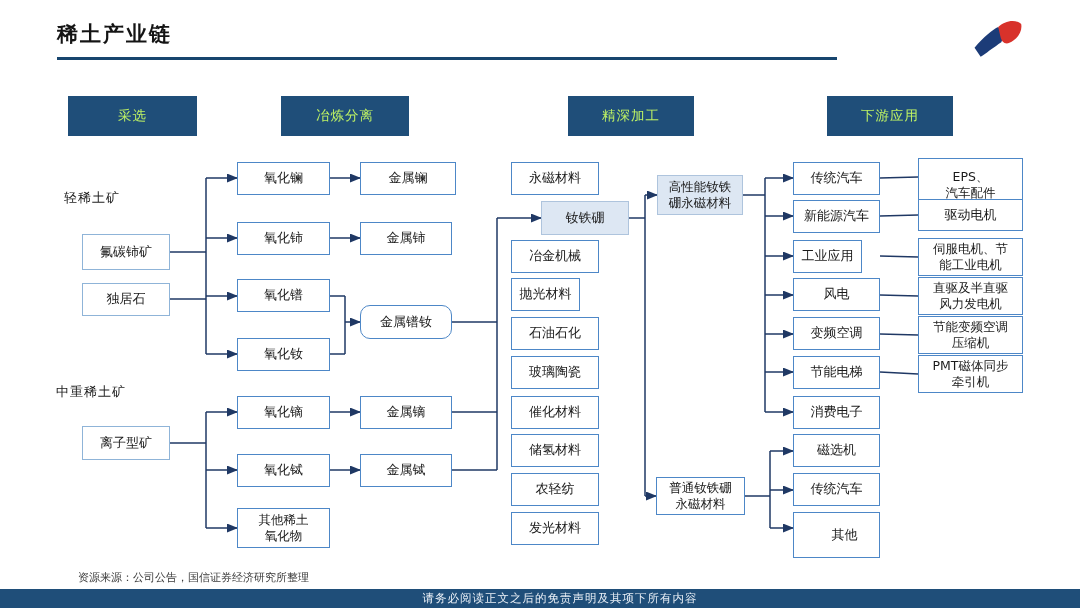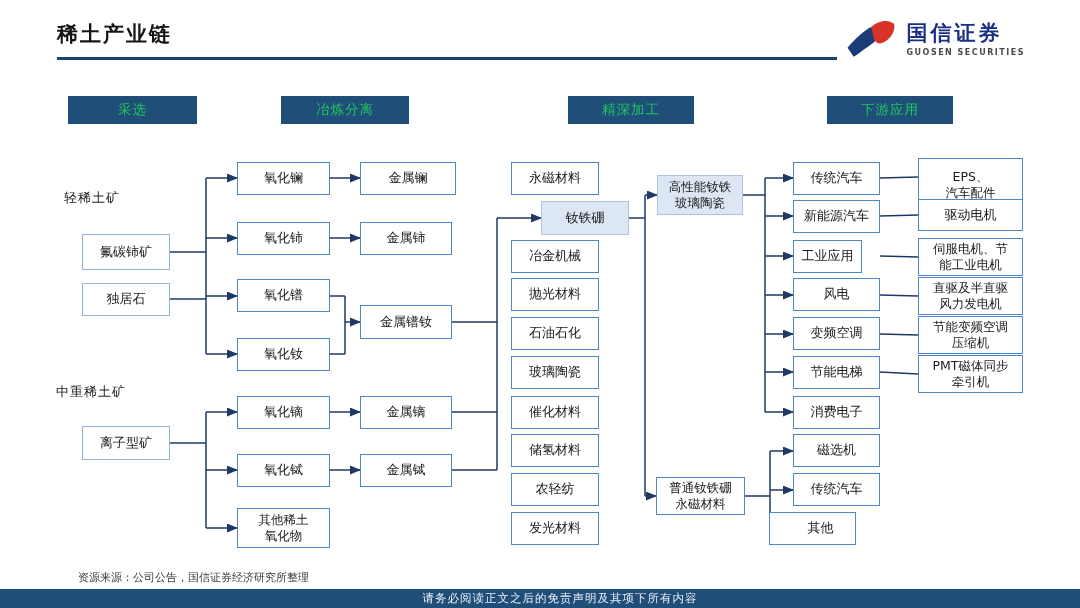--- a/index.html
+++ b/index.html
@@ -16,21 +16,21 @@
     position:absolute;left:57px;top:20px;font-size:21px;font-weight:bold;
     color:#141414;letter-spacing:2px;
   }
   .title-rule{position:absolute;left:57px;top:57px;width:780px;height:3px;background:var(--rule);}
   .logo{position:absolute;top:18px;right:55px;display:flex;align-items:center;gap:9px;}
   .logo-mark .lm-blue{fill:var(--logo-blue);}
   .logo-mark .lm-red{fill:var(--logo-red);}
   .logo-text .cn{font-size:21px;font-weight:bold;color:var(--logo-text);letter-spacing:3px;line-height:1;}
   .logo-text .en{font-size:8px;font-weight:bold;color:#4a4a4a;letter-spacing:1.5px;margin-top:4px;}
   .stage{
-    position:absolute;height:28px;background:var(--stage-bg);color:#22c55e;
+    position:absolute;height:40px;background:var(--stage-bg);color:#bef264;
     display:flex;align-items:center;justify-content:center;
     font-size:13.5px;letter-spacing:1px;
   }
   .glabel{position:absolute;font-size:13px;color:#1a1a1a;font-weight:500;letter-spacing:1px;}
   .node{
     position:absolute;box-sizing:border-box;background:#fff;
     border:1.3px solid var(--node-border);color:#1a1a1a;
     display:flex;align-items:center;justify-content:center;text-align:center;
     font-size:13px;line-height:1.25;white-space:pre-line;
   }
@@ -50,24 +50,20 @@
 <body>
 
 <div class="title">稀土产业链</div>
 <div class="title-rule"></div>
 
 <div class="logo">
   <svg class="logo-mark" width="52" height="44" viewBox="0 0 68 56">
     <path class="lm-blue" d="M2,38 C14,24 26,14 33,11 C38,17 40,26 37,31 C28,37 15,47 10,50 Z"></path>
     <path class="lm-red" d="M33,11 C41,3 55,0 63,7 C65,16 58,28 47,32 C41,34 37,29 36,24 C35,20 34,15 33,11 Z"></path>
   </svg>
-  <div class="logo-text">
-    <div class="cn">国信证券</div>
-    <div class="en">GUOSEN SECURITIES</div>
-  </div>
 </div>
 
 <div id="stage-layer">
     <div class="stage" style="left: 68px; top: 96px; width: 129px;">采选</div>
     <div class="stage" style="left: 281px; top: 96px; width: 128px;">冶炼分离</div>
     <div class="stage" style="left: 568px; top: 96px; width: 126px;">精深加工</div>
     <div class="stage" style="left: 827px; top: 96px; width: 126px;">下游应用</div>
   </div>
 <div id="label-layer">
     <div class="glabel" style="left: 64px; top: 189px;">轻稀土矿</div>
@@ -136,47 +132,47 @@
     <div class="node" style="left: 237px; top: 162px; width: 93px; height: 33px;">氧化镧</div>
     <div class="node" style="left: 237px; top: 222px; width: 93px; height: 33px;">氧化铈</div>
     <div class="node" style="left: 237px; top: 279px; width: 93px; height: 33px;">氧化镨</div>
     <div class="node" style="left: 237px; top: 338px; width: 93px; height: 33px;">氧化钕</div>
     <div class="node" style="left: 237px; top: 396px; width: 93px; height: 33px;">氧化镝</div>
     <div class="node" style="left: 237px; top: 454px; width: 93px; height: 33px;">氧化铽</div>
     <div class="node two" style="left: 237px; top: 508px; width: 93px; height: 40px;">其他稀土
 氧化物</div>
     <div class="node" style="left: 360px; top: 162px; width: 96px; height: 33px;">金属镧</div>
     <div class="node" style="left: 360px; top: 222px; width: 92px; height: 33px;">金属铈</div>
-    <div class="node" style="left: 360px; top: 305px; width: 92px; height: 34px;">金属镨钕</div>
+    <div class="node" style="left: 360px; top: 305px; width: 92px; height: 34px; border-radius: 10px;">金属镨钕</div>
     <div class="node" style="left: 360px; top: 396px; width: 92px; height: 33px;">金属镝</div>
     <div class="node" style="left: 360px; top: 454px; width: 92px; height: 33px;">金属铽</div>
     <div class="node" style="left: 511px; top: 162px; width: 88px; height: 33px;">永磁材料</div>
     <div class="node hl" style="left: 541px; top: 201px; width: 88px; height: 34px;">钕铁硼</div>
     <div class="node" style="left: 511px; top: 240px; width: 88px; height: 33px;">冶金机械</div>
-    <div class="node" style="left: 511px; top: 278px; width: 88px; height: 33px;">抛光材料</div>
+    <div class="node" style="left: 511px; top: 278px; width: 69px; height: 33px;">抛光材料</div>
     <div class="node" style="left: 511px; top: 317px; width: 88px; height: 33px;">石油石化</div>
     <div class="node" style="left: 511px; top: 356px; width: 88px; height: 33px;">玻璃陶瓷</div>
     <div class="node" style="left: 511px; top: 396px; width: 88px; height: 33px;">催化材料</div>
     <div class="node" style="left: 511px; top: 434px; width: 88px; height: 33px;">储氢材料</div>
     <div class="node" style="left: 511px; top: 473px; width: 88px; height: 33px;">农轻纺</div>
     <div class="node" style="left: 511px; top: 512px; width: 88px; height: 33px;">发光材料</div>
     <div class="node hl two" style="left: 657px; top: 175px; width: 86px; height: 40px;">高性能钕铁
-玻璃陶瓷</div>
+硼永磁材料</div>
     <div class="node two" style="left: 656px; top: 477px; width: 89px; height: 38px;">普通钕铁硼
 永磁材料</div>
     <div class="node" style="left: 793px; top: 162px; width: 87px; height: 33px;">传统汽车</div>
     <div class="node" style="left: 793px; top: 200px; width: 87px; height: 33px;">新能源汽车</div>
     <div class="node" style="left: 793px; top: 240px; width: 69px; height: 33px;">工业应用</div>
     <div class="node" style="left: 793px; top: 278px; width: 87px; height: 33px;">风电</div>
     <div class="node" style="left: 793px; top: 317px; width: 87px; height: 33px;">变频空调</div>
     <div class="node" style="left: 793px; top: 356px; width: 87px; height: 33px;">节能电梯</div>
     <div class="node" style="left: 793px; top: 396px; width: 87px; height: 33px;">消费电子</div>
     <div class="node" style="left: 793px; top: 434px; width: 87px; height: 33px;">磁选机</div>
     <div class="node" style="left: 793px; top: 473px; width: 87px; height: 33px;">传统汽车</div>
-    <div class="node" style="left: 769px; top: 512px; width: 87px; height: 33px; padding-left: 16px;">其他</div>
+    <div class="node" style="left: 793px; top: 512px; width: 87px; height: 46px; padding-left: 16px;">其他</div>
     <div class="node two" style="left: 918px; top: 158px; width: 105px; height: 53px;">EPS、
 汽车配件</div>
     <div class="node" style="left: 918px; top: 199px; width: 105px; height: 32px;">驱动电机</div>
     <div class="node two" style="left: 918px; top: 238px; width: 105px; height: 38px;">伺服电机、节
 能工业电机</div>
     <div class="node two" style="left: 918px; top: 277px; width: 105px; height: 38px;">直驱及半直驱
 风力发电机</div>
     <div class="node two" style="left: 918px; top: 316px; width: 105px; height: 38px;">节能变频空调
 压缩机</div>
     <div class="node two" style="left: 918px; top: 355px; width: 105px; height: 38px;">PMT磁体同步

